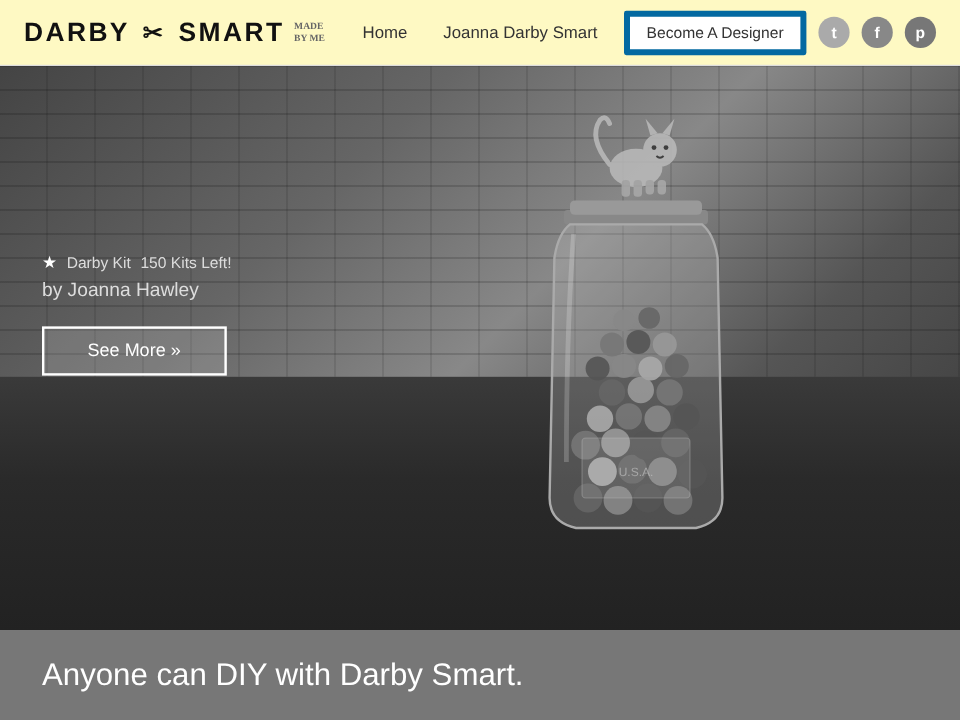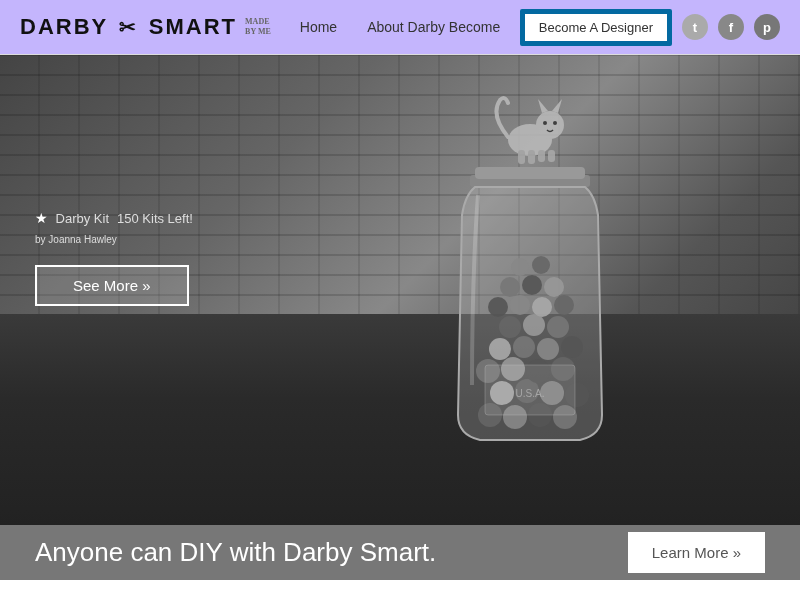--- a/index.html
+++ b/index.html
@@ -1,21 +1,21 @@
 <!DOCTYPE html>
 <html><head>
   <meta charset="utf-8">
   <style>
     * { margin: 0; padding: 0; box-sizing: border-box; }
     body { width: 800px; height: 600px; font-family: Arial, Helvetica, sans-serif; overflow: hidden; background: #fff; }
 
     
     #header {
       height: 55px;
-      background: #c4b5fd;
+      background: #fef9c3;
       border-bottom: 1px solid #ddd;
       display: flex;
       align-items: center;
       padding: 0 20px;
       position: relative;
     }
     #logo-area {
       display: flex;
       align-items: center;
       gap: 4px;
@@ -161,37 +161,37 @@
       font-size: 13px;
     }
     #hero-title {
       font-size: 36px;
       font-weight: bold;
       color: #fff;
       margin-bottom: 8px;
       text-shadow: 1px 1px 3px rgba(0,0,0,0.5);
     }
     #hero-author {
-      font-size: 10px;
+      font-size: 16px;
       color: #ddd;
       margin-bottom: 20px;
     }
     #see-more-btn {
       border: 2px solid #fff;
       background: rgba(255,255,255,0.15);
       color: #fff;
       padding: 10px 36px;
       font-size: 15px;
       cursor: pointer;
       font-weight: normal;
     }
 
     
     #bottom-banner {
-      height: 55px;
+      height: 75px;
       background: #777;
       display: flex;
       align-items: center;
       padding: 0 35px;
       gap: 30px;
     }
     
 
     #banner-text {
       font-size: 26px;
@@ -218,21 +218,21 @@
       <span>DARBY</span>
       <span style="font-size:20px; margin: 0 3px;">✂</span>
       <span>SMART</span>
     </span>
     <span id="logo-made-by-me" style="white-space:pre-line; font-size:8px; color:#666; margin-left:4px; font-weight:bold; line-height:1.2;">MADE
 BY ME</span>
   </div>
 
   <nav id="nav">
     <a class="nav-link">Home</a>
-    <a class="nav-link">About Darby Become</a>
+    <a class="nav-link">Joanna Darby Smart</a>
   </nav>
 
   <div id="header-right">
     <button id="become-designer-btn">Become A Designer</button>
     <div class="social-icon social-twitter">t</div>
     <div class="social-icon social-facebook">f</div>
     <div class="social-icon social-pinterest">p</div>
   </div>
 </div>
 
@@ -321,14 +321,13 @@
       <span>Darby Kit</span>
       <span id="kits-left">150 Kits Left!</span>
     </div>
     <p id="hero-author">by Joanna Hawley</p>
     <button id="see-more-btn">See More »</button>
   </div>
 </div>
 
 <div id="bottom-banner">
   <p id="banner-text">Anyone can DIY with Darby Smart.</p>
-  <button id="learn-more-btn">Learn More »</button>
 </div>
 
 </body></html>

